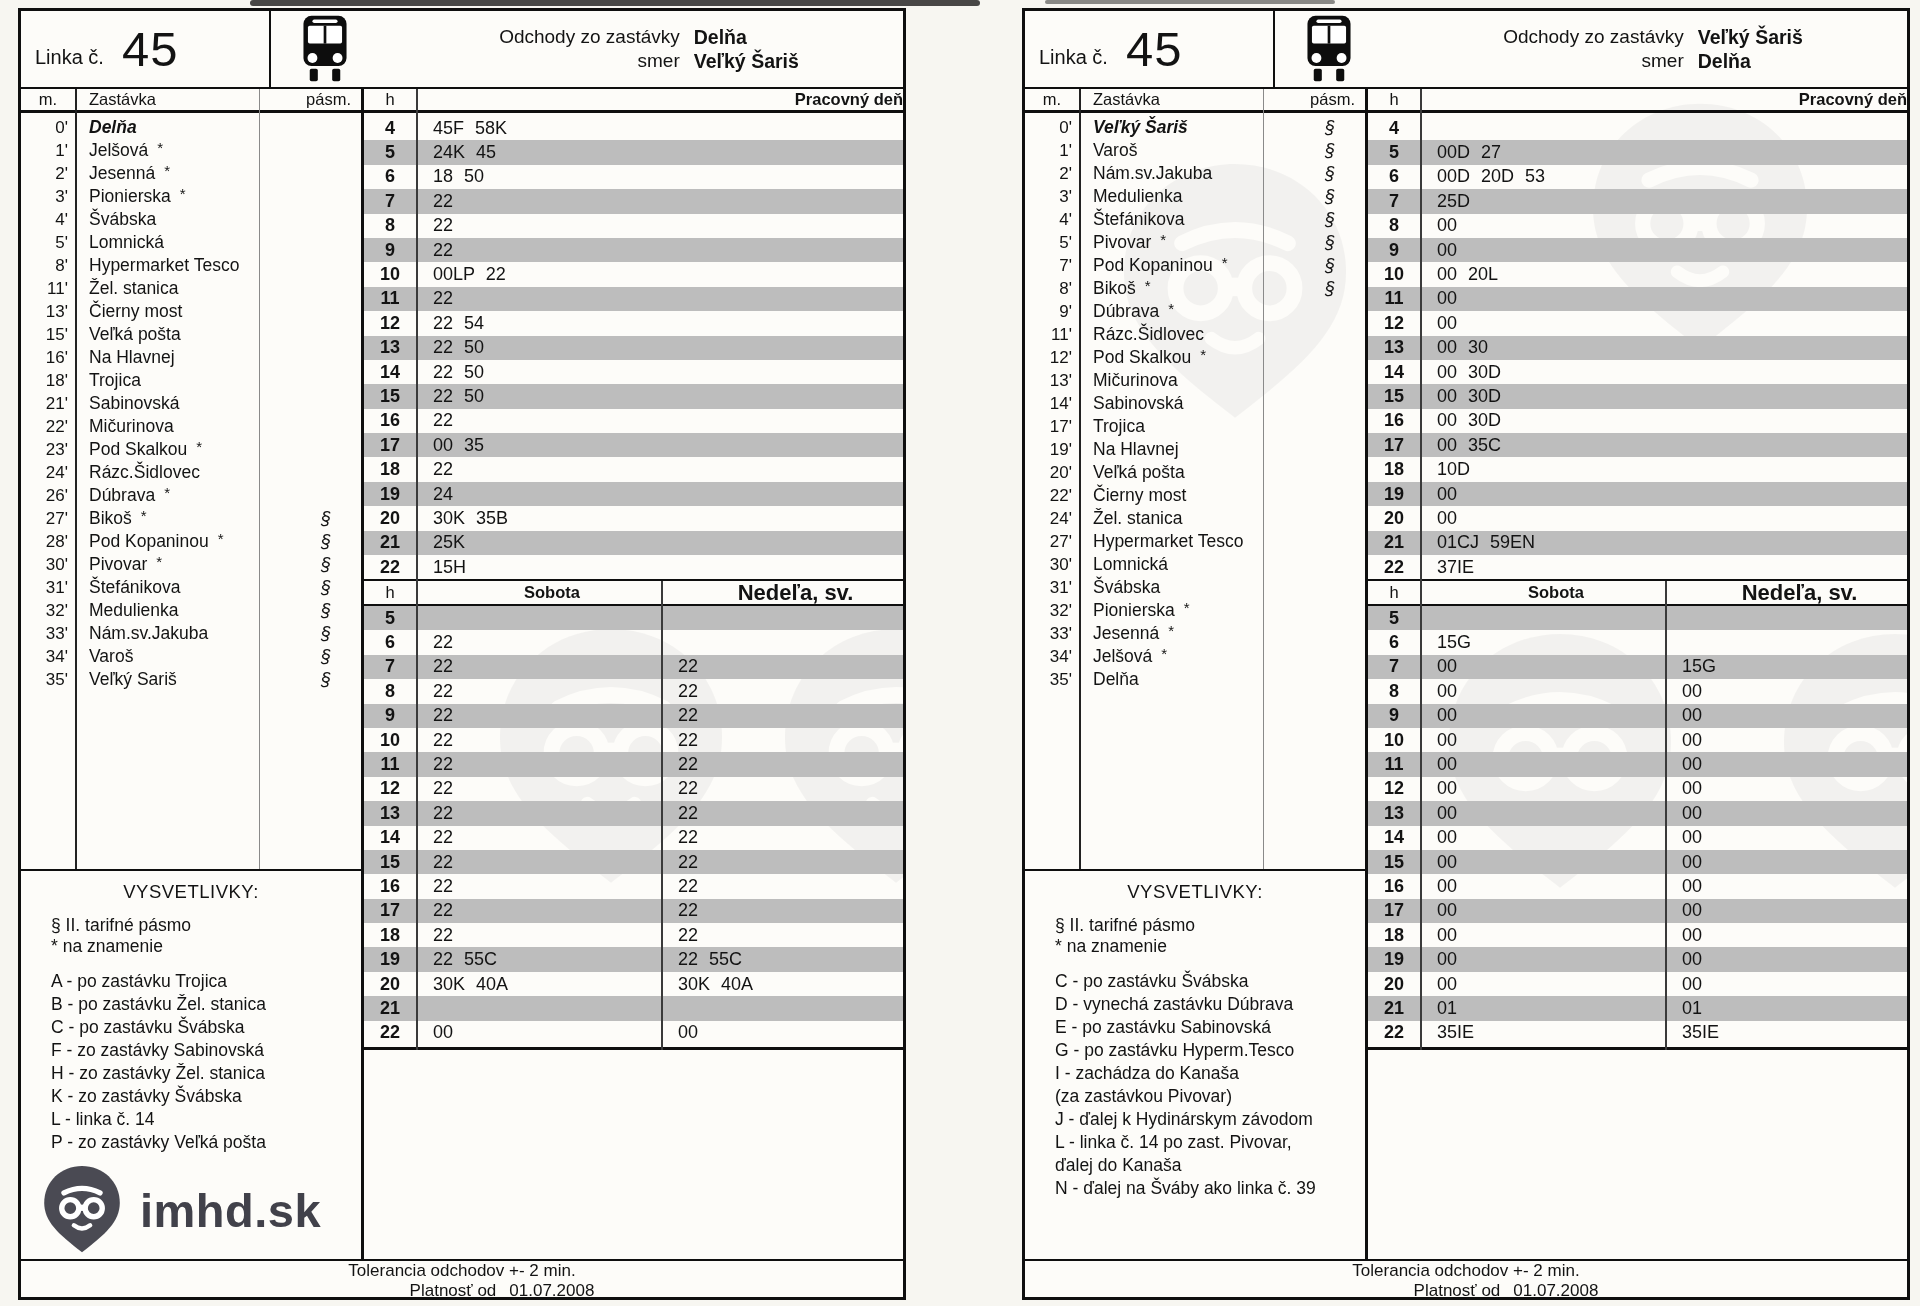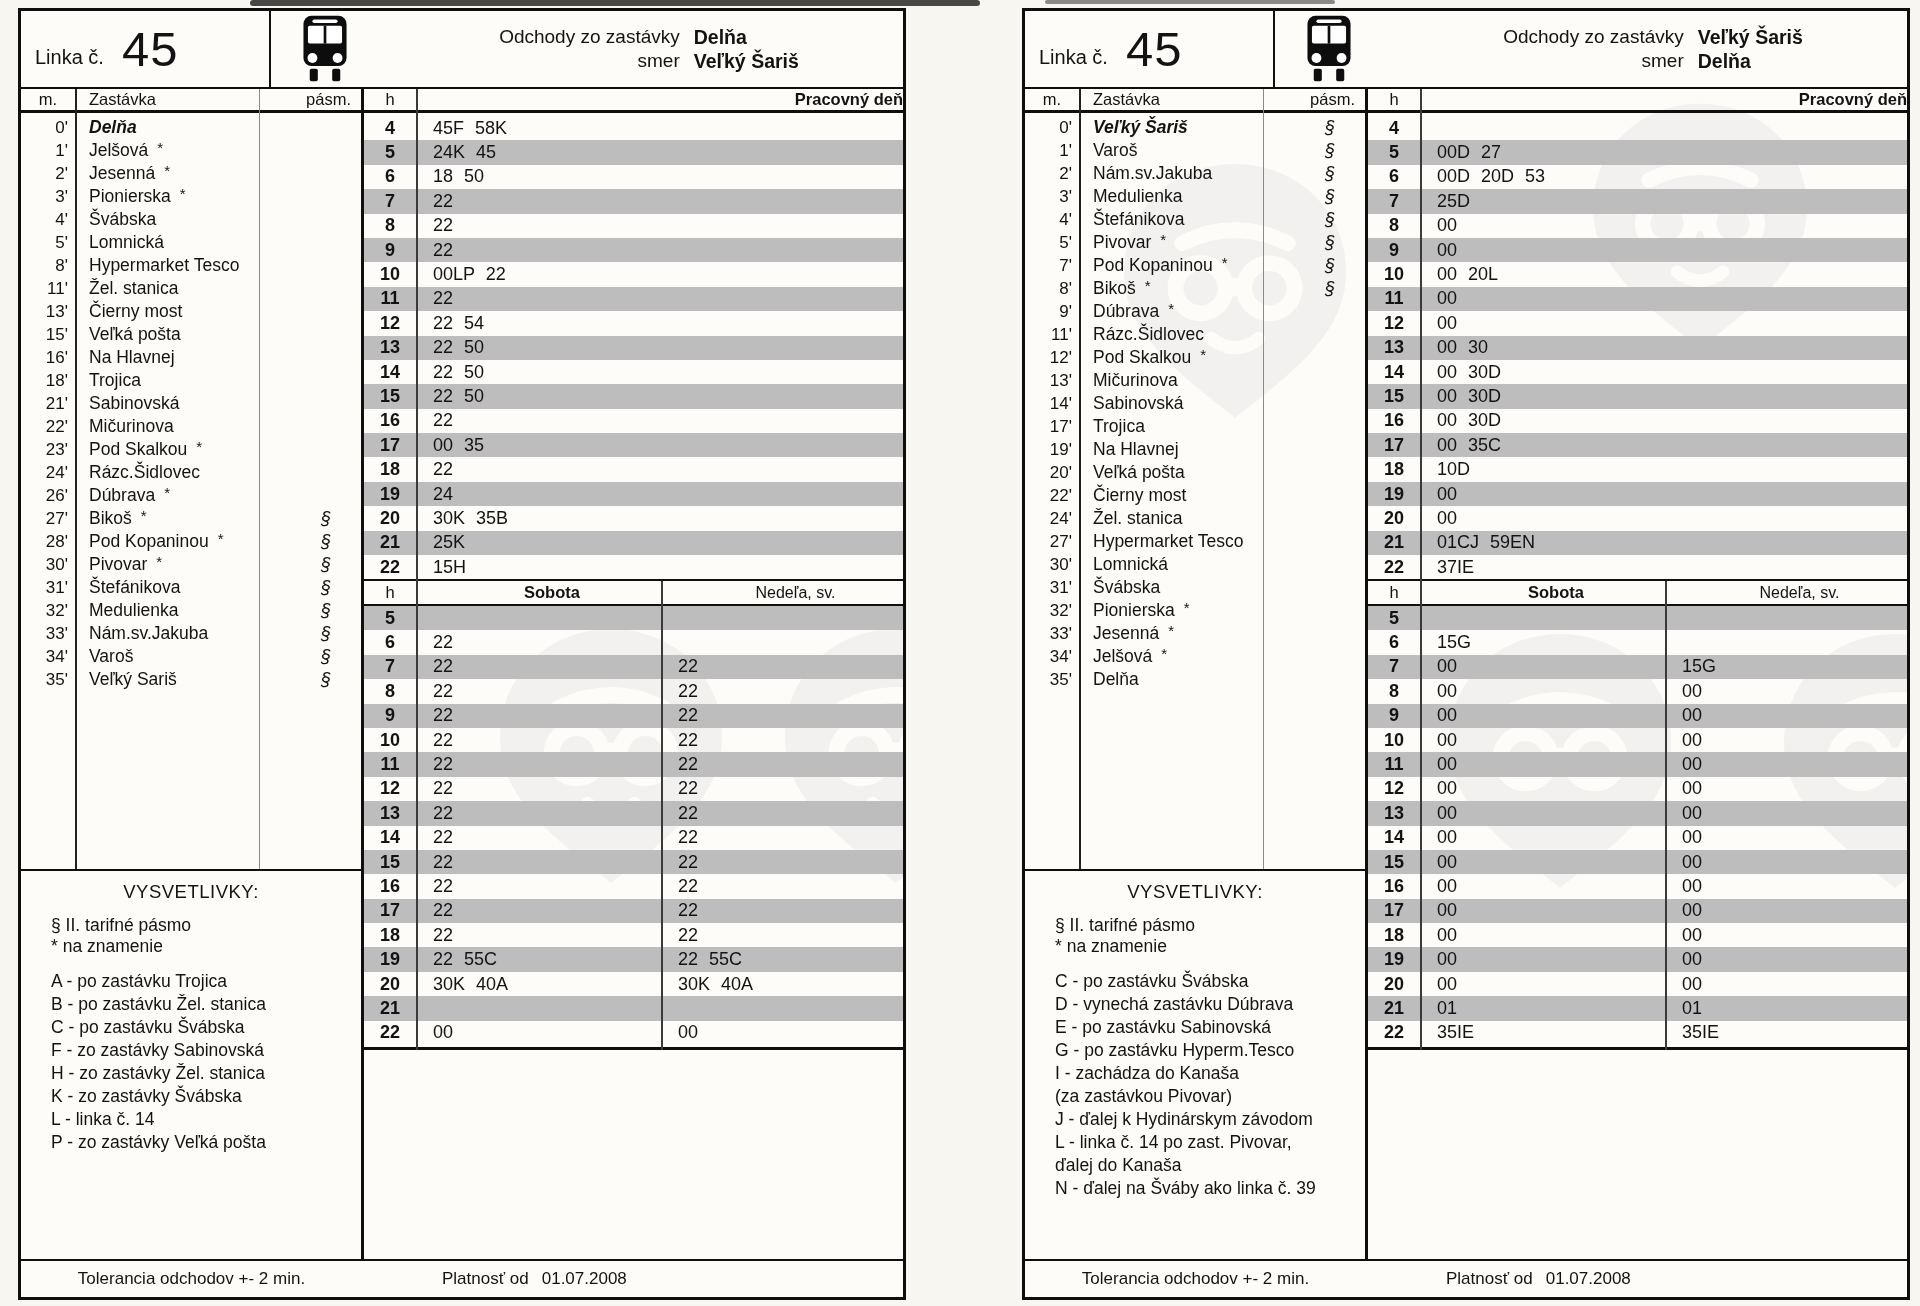--- a/index.html
+++ b/index.html
@@ -55,38 +55,38 @@
   .stop-m{width:54px;text-align:right;padding-right:7px;box-sizing:border-box;font-size:17px;}
   .stop-name{padding-left:14px;flex:1;white-space:nowrap;}
   .stop-name.terminal{font-weight:700;font-style:italic;}
   .star{margin-left:9px;font-size:15px;position:relative;top:-3px;}
   .stop-zone{position:absolute;left:285px;width:40px;text-align:center;font-style:italic;font-size:18px;}
 
   
   .workday-rows{position:absolute;left:343px;right:0;top:105px;}
   .weekend-head{position:absolute;left:343px;right:0;top:570px;height:23px;display:flex;align-items:center;border-bottom:2px solid #0f0f0f;box-sizing:content-box;}
   .weekend-head .sath{width:272px;text-align:center;font-weight:700;font-size:16.5px;}
-  .weekend-head .sunh{flex:1;text-align:center;font-weight:400;font-size:16px;}
+  .weekend-head .sunh{flex:1;text-align:center;font-weight:700;font-size:22px;}
   .weekend-rows{position:absolute;left:343px;right:0;top:595px;}
   .hrow{height:24.4px;display:flex;align-items:center;font-size:18px;box-sizing:border-box;}
   .hrow.stripe{background:var(--stripe,#bdbdbd);}
   .hcell{width:52px;text-align:center;font-weight:700;flex:none;}
   .tcell{padding-left:17px;word-spacing:6px;white-space:nowrap;}
   .wsat{width:245px;padding-left:17px;box-sizing:border-box;word-spacing:6px;white-space:nowrap;}
   .wsun{padding-left:17px;word-spacing:6px;white-space:nowrap;}
 
   
   .legend{position:absolute;left:0;top:870px;width:340px;}
   .legend-title{text-align:center;font-size:18.5px;letter-spacing:.5px;margin-bottom:12px;}
   .legend-note{padding-left:30px;font-size:17.5px;line-height:21px;}
   .legend-items{margin-top:13px;}
   .legend-item{padding-left:30px;font-size:17.5px;line-height:23px;white-space:nowrap;}
 
   
-  .panel-footer{position:absolute;left:0;right:0;bottom:0;height:36px;border-top:2.5px solid #0f0f0f;display:flex;align-items:center;background:#fdfcf9;}
+  .panel-footer{position:absolute;left:0;right:0;bottom:0;height:36px;border-top:2.5px solid #0f0f0f;display:flex;align-items:center;background:#fdfcf9;flex-direction:column;}
   .footer-left{width:341px;text-align:center;font-size:17px;}
   .footer-right{padding-left:80px;font-size:17px;display:flex;gap:13px;}
 
   
   .brand{position:absolute;left:16px;top:1152px;display:flex;align-items:center;gap:13px;}
   .brand-text{font-size:47px;font-weight:700;color:#41414a;letter-spacing:.5px;}
   .watermark{position:absolute;opacity:.055;pointer-events:none;}
 </style>
 </head>
 <body>
@@ -464,20 +464,26 @@
         <div class="legend-item">P - zo zastávky Veľká pošta</div>
       </div>
   </div>
 
   <div class="vline-thick"></div>
   <div class="vline-m"></div>
   <div class="vline-zone"></div>
   <div class="vline-h"></div>
   <div class="vline-sun"></div>
 
+  <div class="brand">
+    <svg width="90" height="94" viewBox="0 0 100 104">
+        <use href="#pin-glyph"></use>
+      </svg>
+    <span class="brand-text">imhd.sk</span>
+  </div>
 
   <div class="panel-footer">
     <span class="footer-left">Tolerancia odchodov +- 2 min.</span>
     <span class="footer-right">
       <span>Platnosť od</span>
       <span>01.07.2008</span>
     </span>
   </div>
 </div>
 

